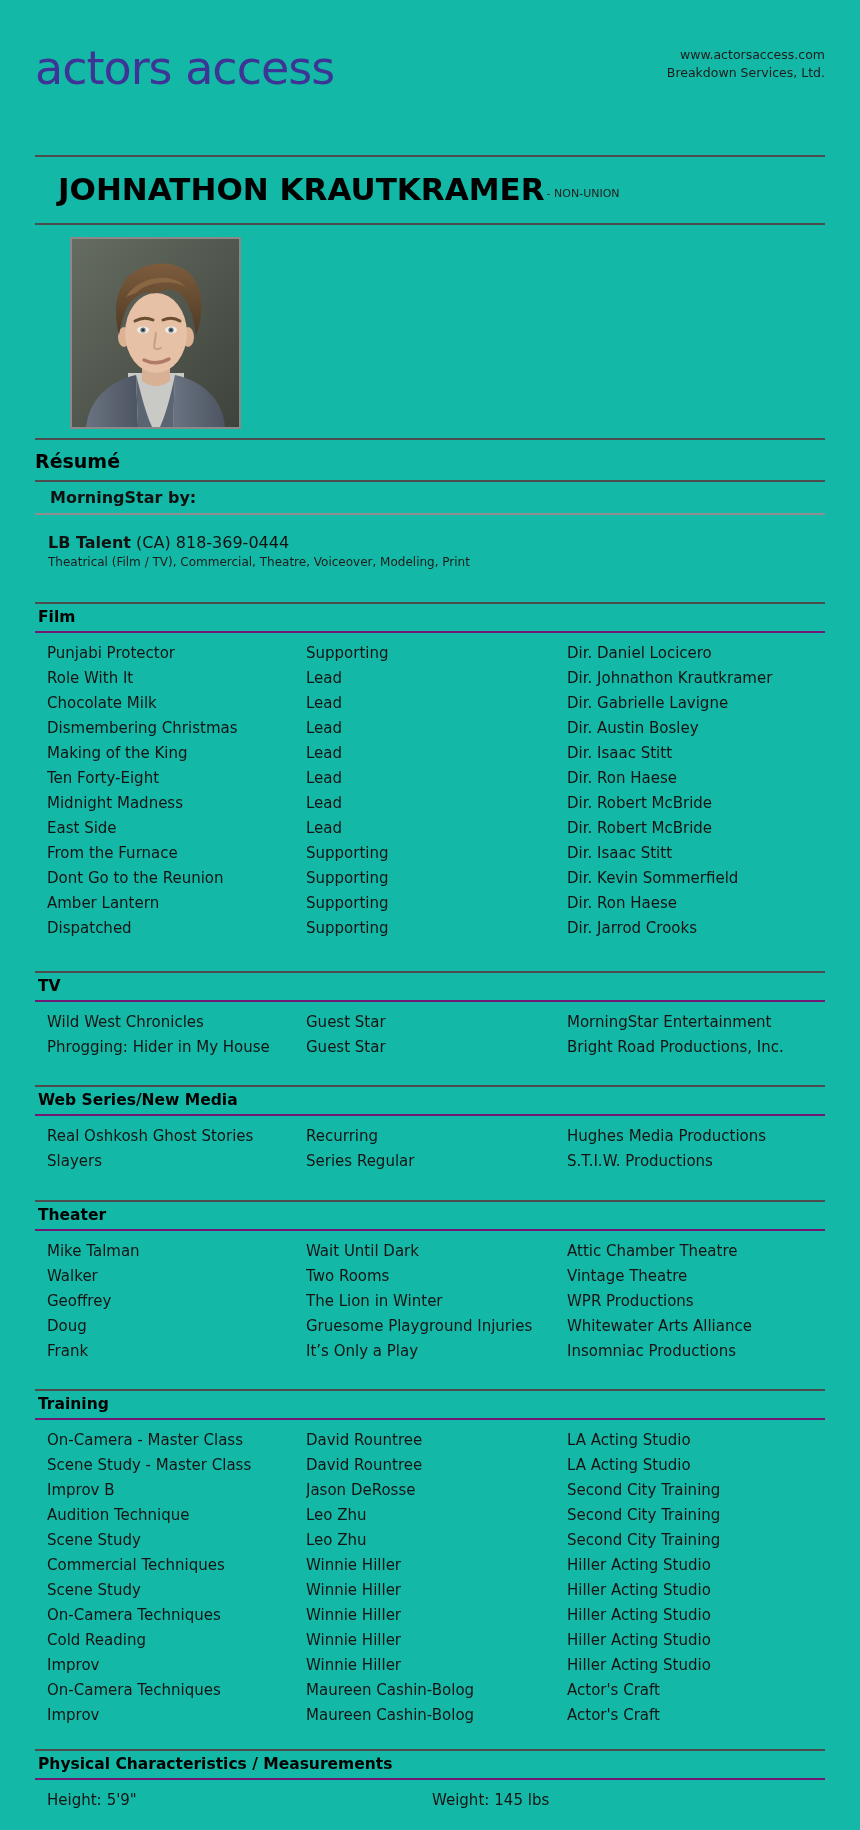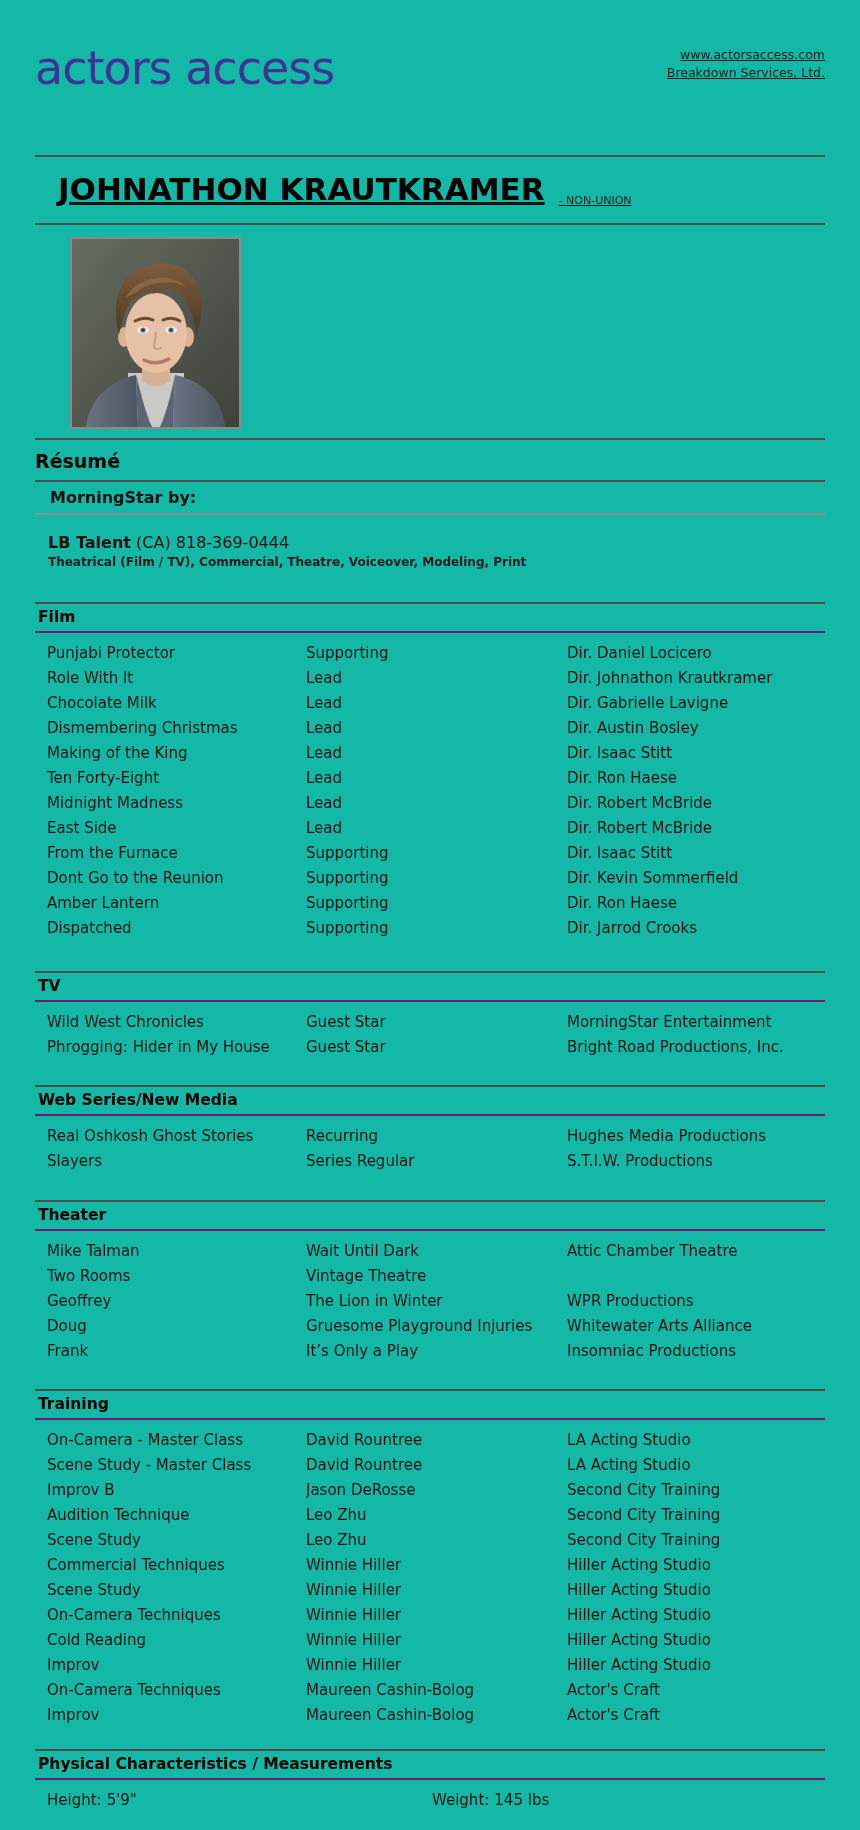--- a/index.html
+++ b/index.html
@@ -5,43 +5,43 @@
   html,body{margin:0;padding:0;background:#fff;}
   .page{
     width:860px;height:1830px;margin:0 auto;background:#14b8a6;
     font-family:"DejaVu Sans","Liberation Sans",sans-serif;color:#111;
     position:relative;overflow:hidden;box-sizing:border-box;
   }
   
   .topbar{display:flex;justify-content:space-between;align-items:flex-start;
     padding:40px 35px 0 35px;height:94px;box-sizing:border-box;}
   .logo{font-size:46px;line-height:1.05;color:#3e3496;font-weight:400;letter-spacing:-1px;margin-top:4px;}
-  .header-right{text-align:right;font-size:12.5px;line-height:18px;color:#1c1c1c;margin-top:6px;text-decoration:underline;}
+  .header-right{text-align:right;font-size:12.5px;line-height:18px;color:#1c1c1c;margin-top:6px;}
   
   .rule{border-top:2px solid #4c4c4c;margin:0 35px;height:0;}
   .rule.r1{margin-top:61px;}
   .rule.r-under-name{margin-top:0;}
   .rule.r-photo-bottom{margin-top:9px;}
   .rule.r-under-resume{margin-top:0;}
   
-  .name-row{margin:0 35px;padding:14px 0 15px 23px;display:flex;align-items:center;gap:14px;text-decoration:underline;}
+  .name-row{margin:0 35px;padding:14px 0 15px 23px;display:flex;align-items:center;gap:2px;}
   .name-row h1{margin:0;font-size:31px;line-height:1.2;font-weight:bold;color:#000;white-space:nowrap;}
-  .union{font-size:11px;color:#222;position:relative;top:11px;white-space:nowrap;}
+  .union{font-size:11px;color:#222;position:relative;top:4px;white-space:nowrap;}
   
   .photo-wrap{margin:12px 0 0 70px;width:167px;height:188px;border:2px solid #8a8a8a;box-sizing:content-box;}
   .photo-wrap svg{display:block;}
   
   .resume-heading{margin:10px 35px 8px 35px;font-size:19px;font-weight:bold;color:#000;}
   
   .repby{margin:0 35px;padding:6px 0 6px 15px;font-size:16px;line-height:19px;font-weight:bold;border-bottom:2px solid #8f8f8f;}
   
   .agency{margin:18px 35px 0 48px;}
   .agency-line{font-size:16px;line-height:19px;}
   .agency-name{font-weight:bold;}
-  .agency-categories{font-size:12px;line-height:15px;margin-top:3px;color:#1c1c1c;font-weight:bold;}
+  .agency-categories{font-size:12px;line-height:15px;margin-top:3px;color:#1c1c1c;}
   
   .section-header{border-top:2px solid #4c4c4c;border-bottom:2px solid #701a75;
     margin:0 35px;padding:4px 0 4px 3px;font-size:15.5px;line-height:19px;font-weight:bold;color:#000;}
   .rows{margin:8px 35px 0 35px;}
   .credit-row{display:grid;grid-template-columns:259px 261px auto;padding-left:12px;
     font-size:15px;line-height:25px;color:#141414;}
   .credit-row span{white-space:nowrap;overflow:hidden;}
   .sec-film{margin-top:32px;}
   .sec-tv{margin-top:30px;}
   .sec-web-series{margin-top:25px;}
@@ -251,20 +251,21 @@
     <div class="section-header">
       <span class="section-title">Theater</span>
     </div>
     <div class="rows">
           <div class="credit-row">
             <span class="c1">Mike Talman</span>
             <span class="c2">Wait Until Dark</span>
             <span class="c3">Attic Chamber Theatre</span>
           </div>
           <div class="credit-row">
+            <span class="c1">Walker</span>
             <span class="c2">Two Rooms</span>
             <span class="c3">Vintage Theatre</span>
           </div>
           <div class="credit-row">
             <span class="c1">Geoffrey</span>
             <span class="c2">The Lion in Winter</span>
             <span class="c3">WPR Productions</span>
           </div>
           <div class="credit-row">
             <span class="c1">Doug</span>

